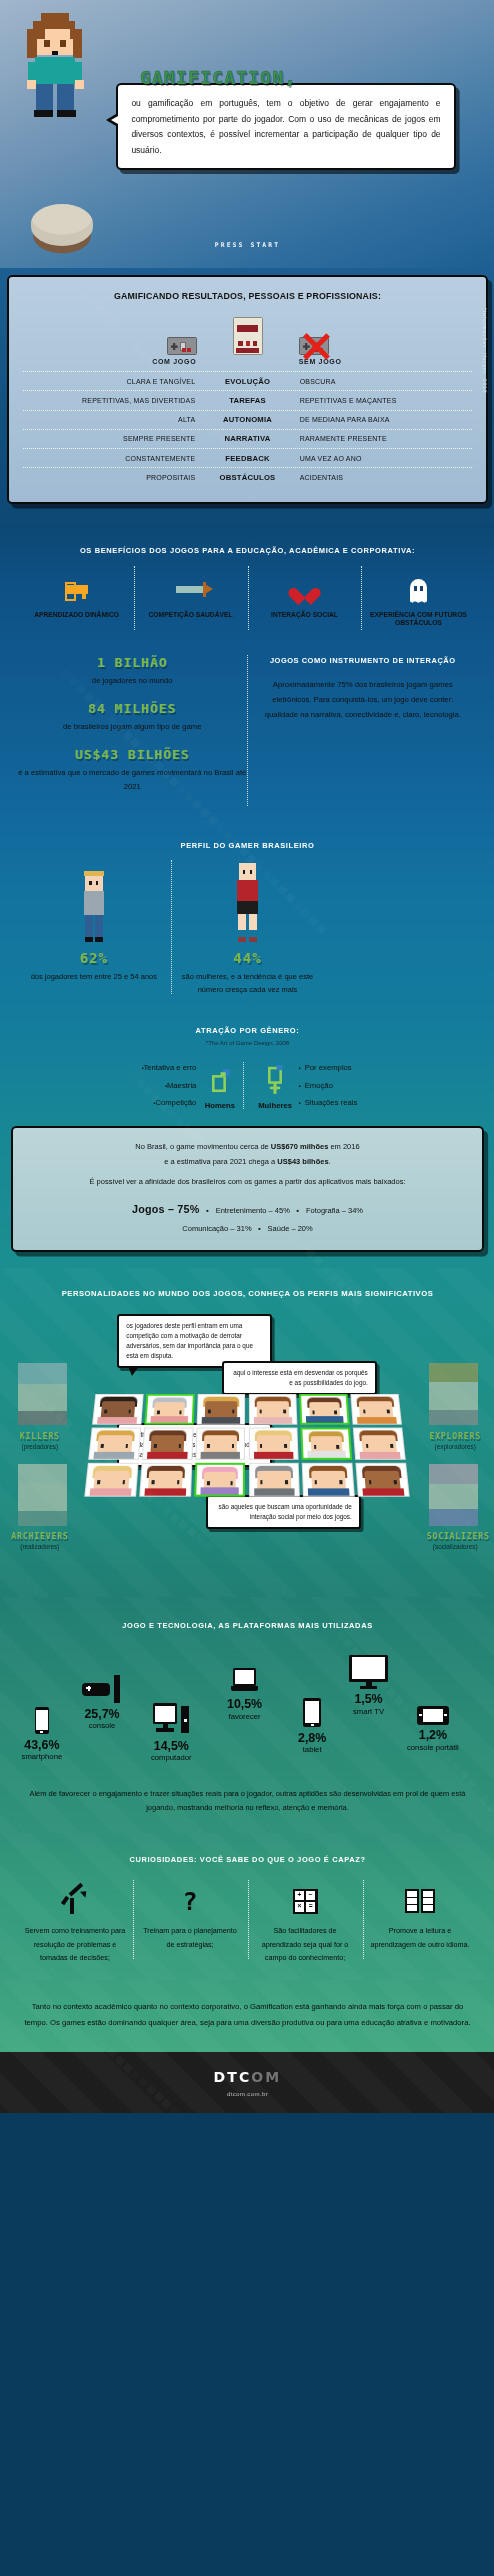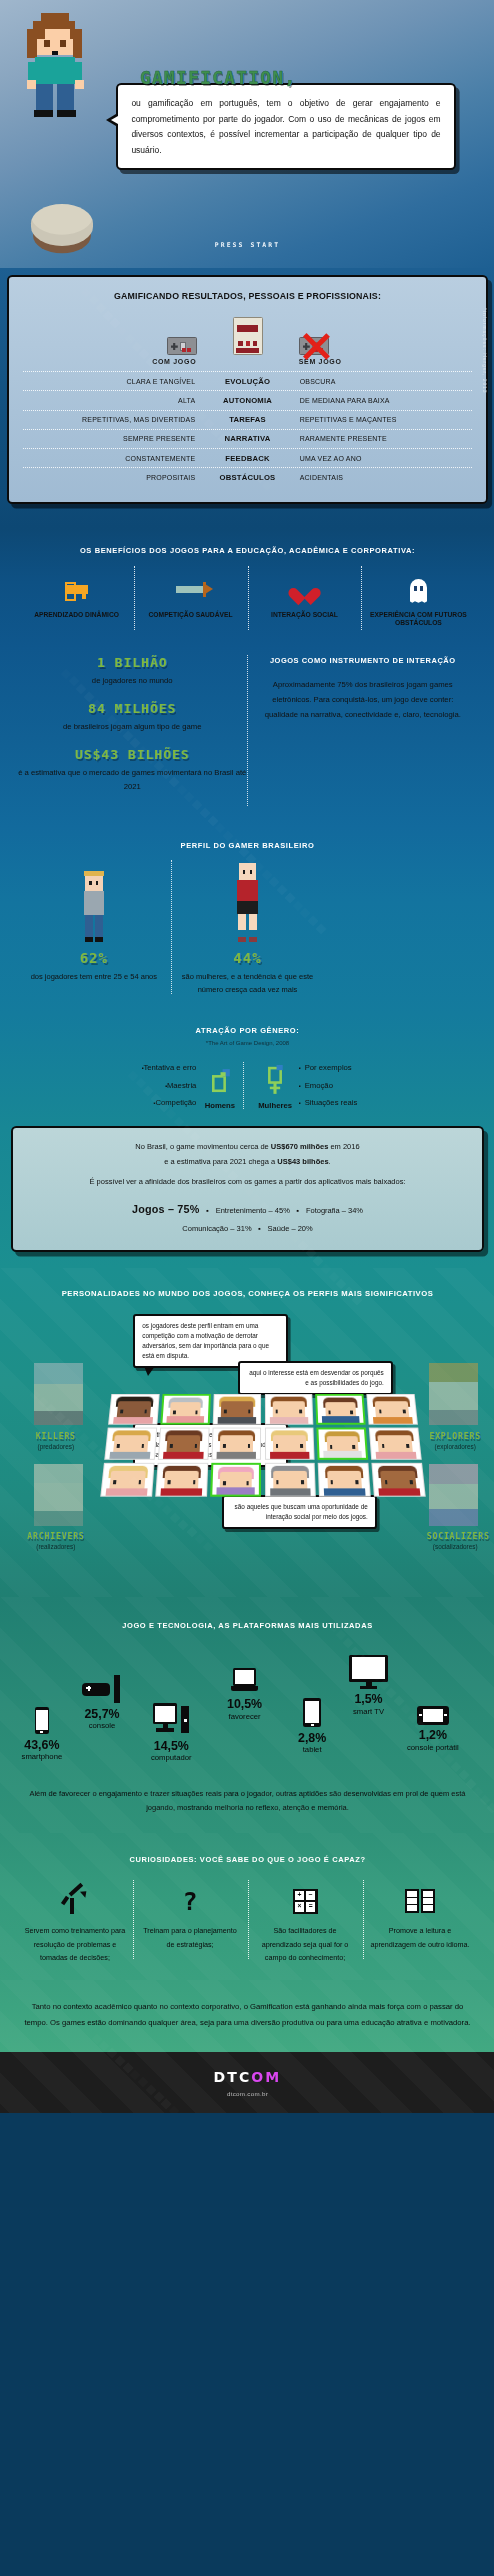--- a/index.html
+++ b/index.html
@@ -200,21 +200,21 @@
   .panel2 p{font-size:7.5px;line-height:1.95;text-align:center;color:#111;}
   .apps{margin-top:8.2px;text-align:center;font-size:7.5px;line-height:2.1;}
   .apps .big{font-size:10.8px;font-weight:700;letter-spacing:0.2px;}
   .apps .dot{display:inline-block;margin:0 4.6px;color:#111;}
 
   
   .sec-pers{position:relative;padding:20.6px 0 15.5px;
     background:linear-gradient(180deg,#1b8f90 0%, #1e8f88 35%, #1f8a80 70%, #207f72 100%);}
   .pers-title{text-align:center;color:#fff;font-weight:700;font-size:7.7px;
     letter-spacing:0.5px;line-height:1.6;}
-  .pers-stage{position:relative;margin-top:13.4px;height:155px;margin-left:16px;}
+  .pers-stage{position:relative;margin-top:13.4px;height:155px;}
   .bub{position:absolute;background:#fff;border:2.1px solid #0b0b0b;border-radius:3.1px;
     padding:5.2px 7.2px;font-size:6.4px;line-height:1.55;box-shadow:2.6px 3.1px 0 rgba(0,0,0,.5);}
   .bub.b1{left:117px;top:0;width:155px;}
   .bub.b1:after{content:"";position:absolute;left:9.3px;bottom:-10.3px;width:0;height:0;
     border-left:4.1px solid transparent;border-right:7.2px solid transparent;border-top:10.3px solid #0b0b0b;}
   .bub.b2{left:222px;top:47px;width:155px;text-align:right;}
   .bub.b2:after{content:"";position:absolute;right:9.3px;bottom:-10.3px;width:0;height:0;
     border-left:7.2px solid transparent;border-right:4.1px solid transparent;border-top:10.3px solid #0b0b0b;}
   .bub.b3{left:117px;top:109px;width:155px;}
   .bub.b3:after{content:"";position:absolute;left:-10.3px;top:11.3px;width:0;height:0;
@@ -314,21 +314,21 @@
   .book-ic div{flex:1;background:#0b0b0b;padding:2.1px;display:flex;flex-direction:column;gap:1.5px;}
   .book-ic div i{flex:1;background:#fff;}
 
   
   .sec-end{position:relative;padding:19.6px 0 0;
     background:linear-gradient(180deg,#3aa07f 0%, #42a982 55%, #49b186 100%);}
   .endtext{padding:0 24px;text-align:center;font-size:7.7px;line-height:2;color:#0a0a0a;}
   .footer{margin-top:21.6px;padding:17.5px 0 15.5px;background:#1d1d1d;text-align:center;}
   .logo{font-family:"DejaVu Sans",sans-serif;font-weight:700;font-size:14px;
     letter-spacing:2.1px;color:#fff;}
-  .logo em{font-style:normal;color:#d946ef;}
+  .logo em{font-style:normal;color:#737373;}
   .site{margin-top:5.2px;font-size:6.2px;color:#bdbdbd;letter-spacing:0.3px;}
 
   
   .pp{position:relative;width:29px;}
   .pp .head{width:17.5px;height:17.5px;margin:0 auto;position:relative;}
   .pp .torso{width:20.6px;height:24px;margin:0 auto;}
   .pp .legs{width:20.6px;height:23px;margin:0 auto;display:flex;gap:2.1px;justify-content:center;}
   .pp .legs i{width:8.2px;height:23px;}
   .pp .eye{position:absolute;top:7.2px;width:2.6px;height:4.1px;background:#1a1a1a;}
   .pp .eye.a{left:4.1px;} .pp .eye.b{right:4.1px;}
@@ -407,28 +407,28 @@
         <span></span>
         <span class="r">SEM JOGO</span>
       </div>
 
       <div class="trow">
         <div class="l">CLARA E TANGÍVEL</div>
         <div class="c">EVOLUÇÃO</div>
         <div class="r">OBSCURA</div>
       </div>
       <div class="trow">
+        <div class="l">REPETITIVAS, MAS DIVERTIDAS</div>
+        <div class="c">TAREFAS</div>
+        <div class="r">REPETITIVAS E MAÇANTES</div>
+      </div>
+      <div class="trow">
         <div class="l">ALTA</div>
         <div class="c">AUTONOMIA</div>
         <div class="r">DE MEDIANA PARA BAIXA</div>
-      </div>
-      <div class="trow">
-        <div class="l">REPETITIVAS, MAS DIVERTIDAS</div>
-        <div class="c">TAREFAS</div>
-        <div class="r">REPETITIVAS E MAÇANTES</div>
       </div>
       <div class="trow">
         <div class="l">SEMPRE PRESENTE</div>
         <div class="c">NARRATIVA</div>
         <div class="r">RARAMENTE PRESENTE</div>
       </div>
       <div class="trow">
         <div class="l">CONSTANTEMENTE</div>
         <div class="c">FEEDBACK</div>
         <div class="r">UMA VEZ AO ANO</div>

